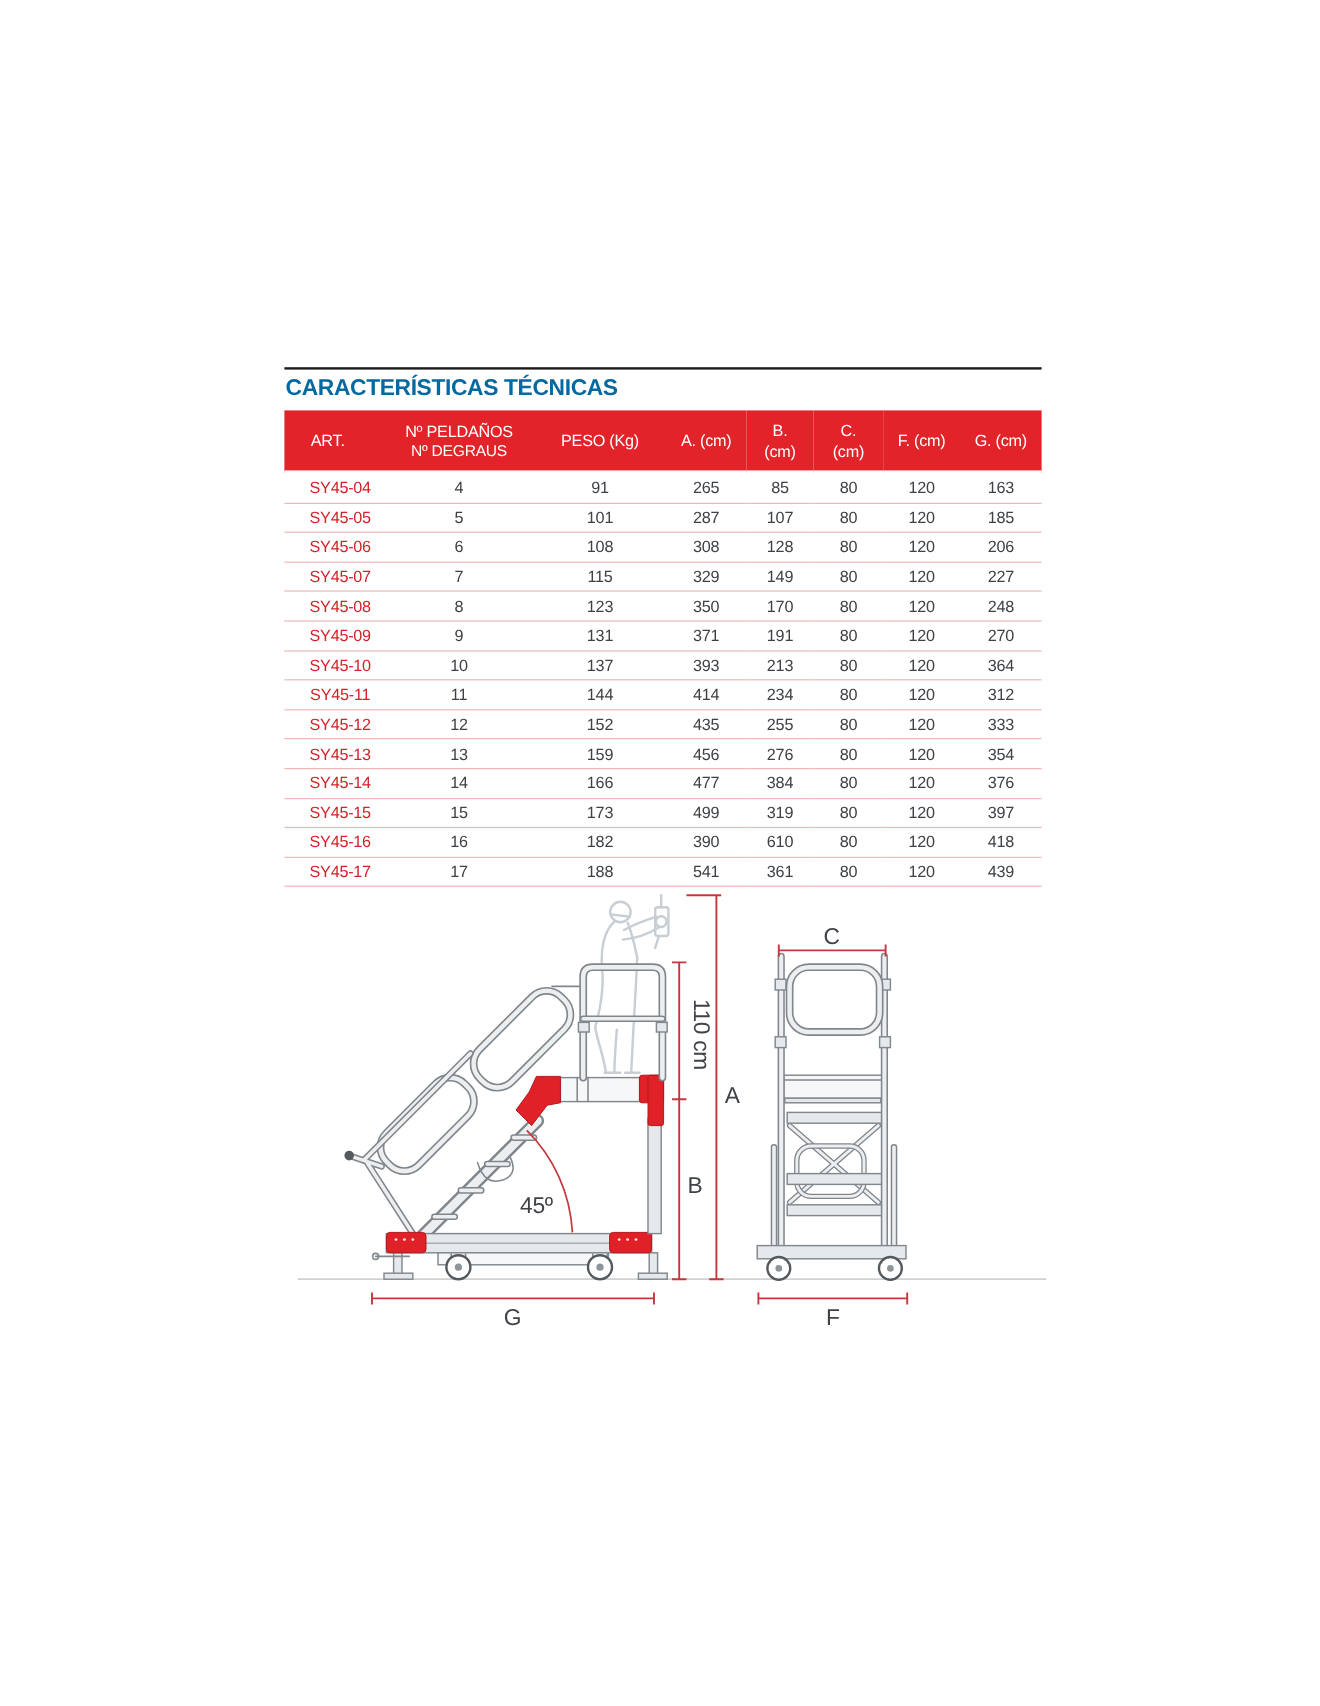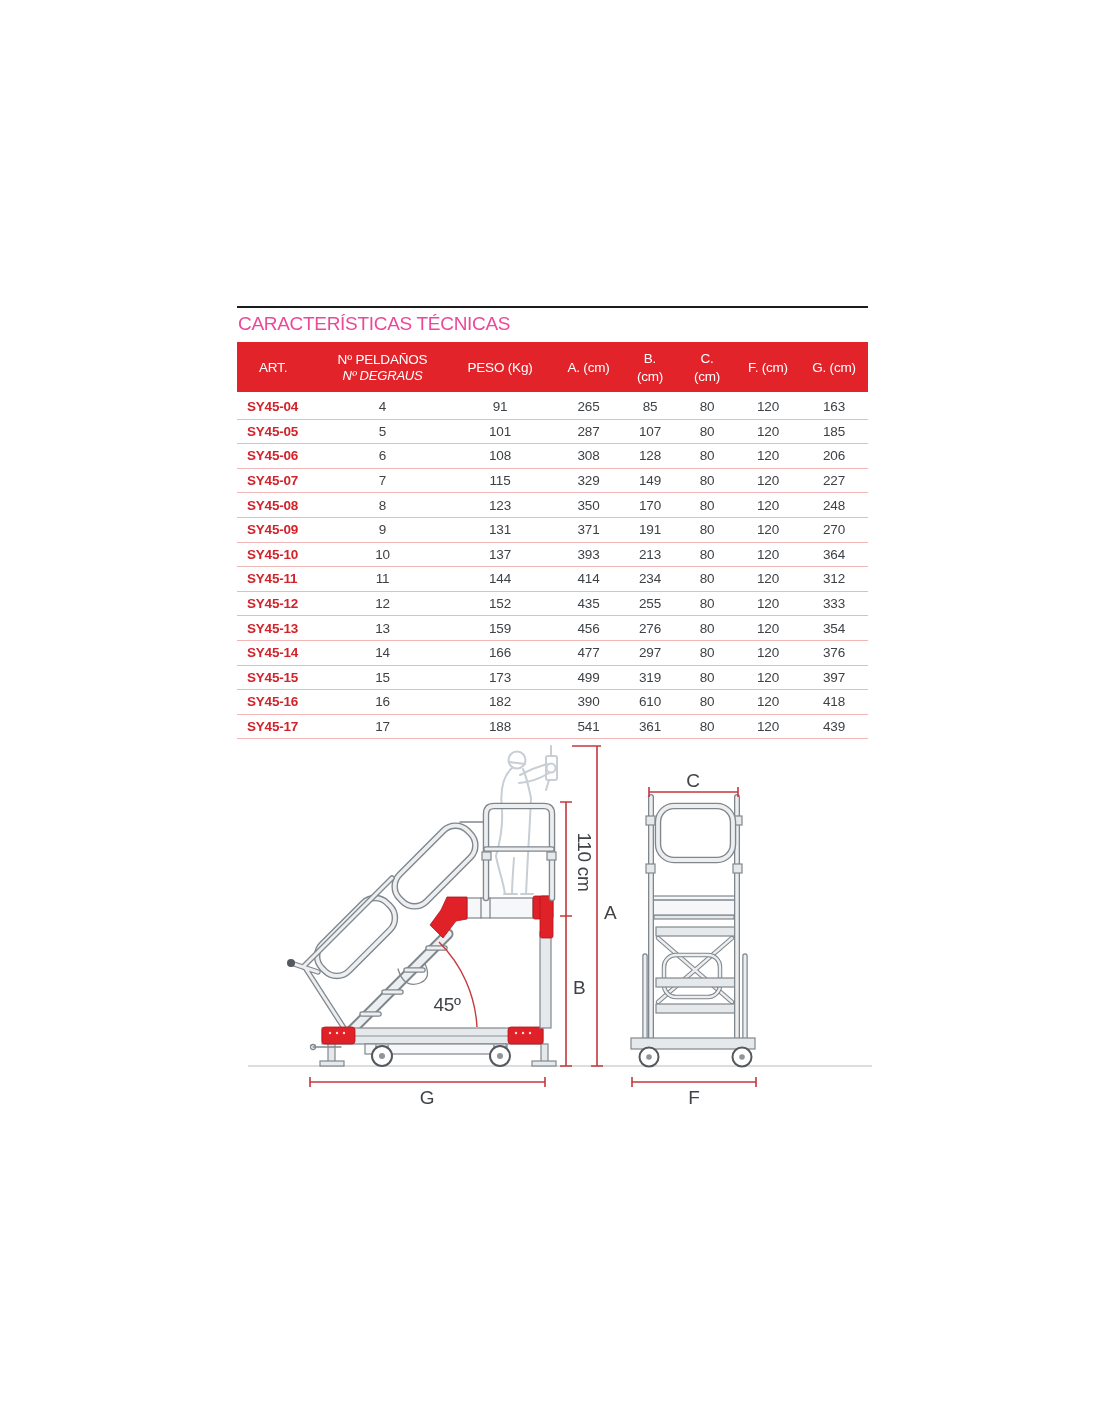--- a/index.html
+++ b/index.html
@@ -4,38 +4,38 @@
 <style>
   html,body{margin:0;padding:0;}
   body{
     width:1100px;height:1422px;background:#ffffff;position:relative;
     font-family:"Liberation Sans",sans-serif;
     -webkit-font-smoothing:antialiased;
   }
   .specs{position:absolute;left:237px;top:306px;width:631px;}
   .top-rule{border-top:2.5px solid #1c1c1c;height:0;}
   .title{
-    margin:5px 0 7px 1px;font-size:19px;line-height:22px;font-weight:400;
-    color:#ec4899;letter-spacing:-0.3px;
+    margin:5px 0 7px 1px;font-size:19px;line-height:22px;font-weight:700;
+    color:#0369a1;letter-spacing:-0.3px;
   }
   table.spec-table{border-collapse:collapse;width:631px;table-layout:fixed;}
   .spec-table thead th{
     background:#e2232a;color:#ffffff;font-weight:400;font-size:13.5px;
     letter-spacing:-0.2px;padding:0;height:50px;vertical-align:middle;
     border-bottom:3px solid #ffffff;text-align:center;
   }
   .spec-table thead th.c-art{text-align:left;padding-left:22px;}
-  .spec-table thead th .sub{font-style:italic;font-size:13px;margin-top:1px;}
+  .spec-table thead th .sub{font-size:13px;margin-top:1px;}
   .spec-table thead th .l2{margin-top:3px;}
   .spec-table tbody td{
     height:23.6px;border-bottom:1px solid #f1b6b6;font-size:13.5px;
     color:#3e4246;text-align:center;padding:0;letter-spacing:-0.2px;
   }
   .spec-table tbody td.c-art{
-    text-align:left;padding-left:10px;color:#d2232a;font-weight:700;
+    text-align:center;padding-left:10px;color:#d2232a;font-weight:400;
   }
   .diagram{position:absolute;left:230px;top:738px;width:660px;height:390px;}
   
   .td{stroke:#7f878d;fill:none;stroke-linecap:round;stroke-linejoin:round;}
   .tl{stroke:#eceef0;fill:none;stroke-linecap:round;stroke-linejoin:round;}
   .thin{stroke:#80888e;stroke-width:1.3;fill:none;stroke-linecap:round;}
   .fillpart{fill:#e6e9eb;stroke:#80888e;stroke-width:1.2;}
   .filllight{fill:#f6f7f8;stroke:#80888e;stroke-width:1.2;}
   .red{fill:#e02127;stroke:#b0161c;stroke-width:0.8;}
   .dim{stroke:#c5383e;stroke-width:1.6;fill:none;}
@@ -184,21 +184,21 @@
             <td>276</td>
             <td>80</td>
             <td>120</td>
             <td>354</td>
           </tr>
           <tr>
             <td class="c-art">SY45-14</td>
             <td>14</td>
             <td>166</td>
             <td>477</td>
-            <td>297</td>
+            <td>384</td>
             <td>80</td>
             <td>120</td>
             <td>376</td>
           </tr>
           <tr>
             <td class="c-art">SY45-15</td>
             <td>15</td>
             <td>173</td>
             <td>499</td>
             <td>319</td>

